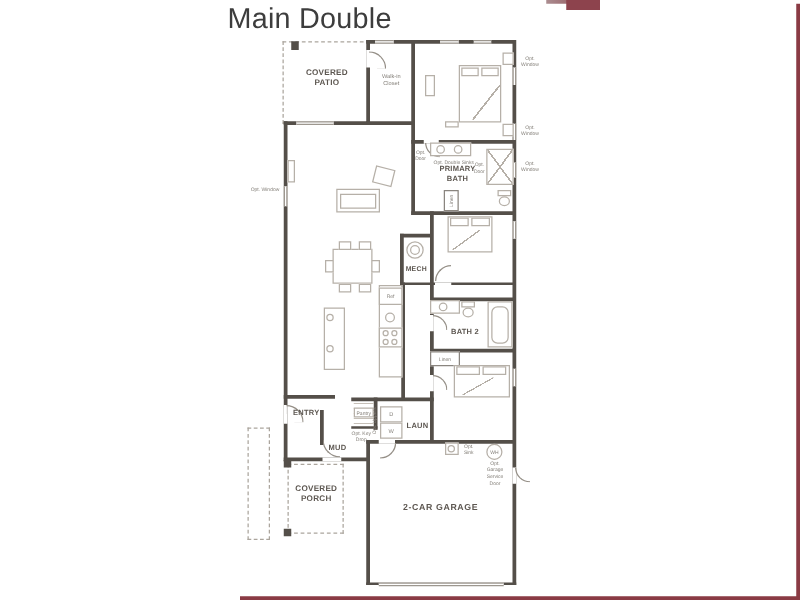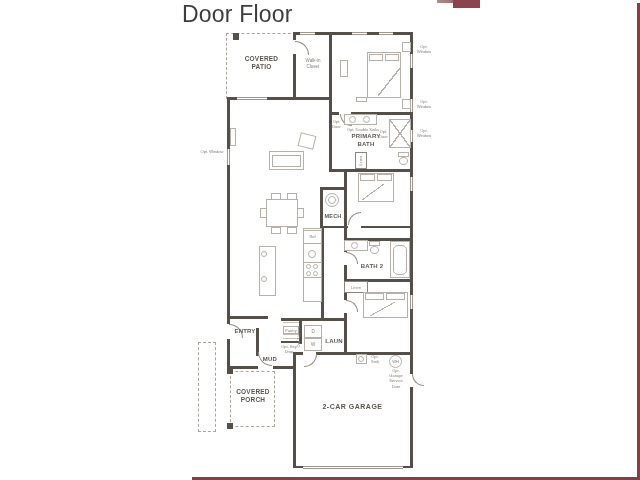--- a/index.html
+++ b/index.html
@@ -32,21 +32,21 @@
 </head>
 <body>
 
 <div class="page">
 
   <div class="abs" style="left:437px;top:0;width:43px;height:3px;background:linear-gradient(to right,#ab8d90,#8a3b44);"></div>
   <div class="abs" style="left:453px;top:0;width:27px;height:8px;background:#8d434d;"></div>
   <div class="red" style="left:637px;top:3px;width:3px;height:477px;"></div>
   <div class="red" style="left:192px;top:477px;width:448px;height:3px;"></div>
 
-  <div class="title" style="left:182px;top:1px;">Door Floor</div>
+  <div class="title" style="left:182px;top:1px;">Main Double</div>
 
   <div>
 
     <div class="dash" style="left:226px;top:33px;width:70px;height:66px;"></div>
     <div class="post" style="left:233px;top:33px;width:6px;height:7px;"></div>
     <div class="rl" style="left:239px;top:55px;width:45px;font-size:6.5px;">COVERED PATIO</div>
 
     <div class="wall" style="left:293px;top:32px;width:119px;height:2.5px;"></div>
     <div class="wall" style="left:410px;top:32px;width:2.5px;height:436px;"></div>
     <div class="wall" style="left:227px;top:97px;width:2.5px;height:272px;"></div>

